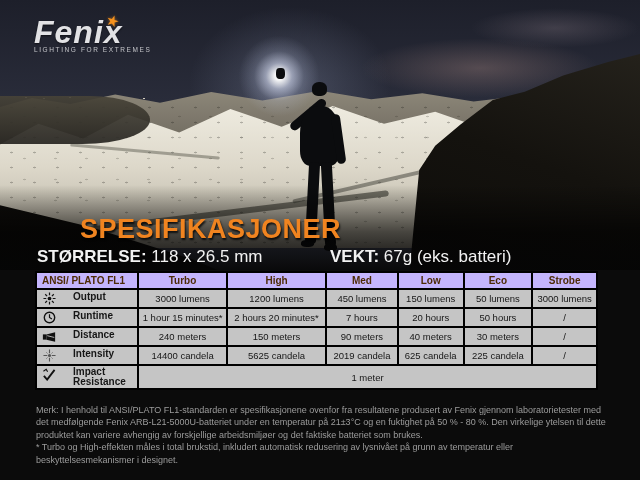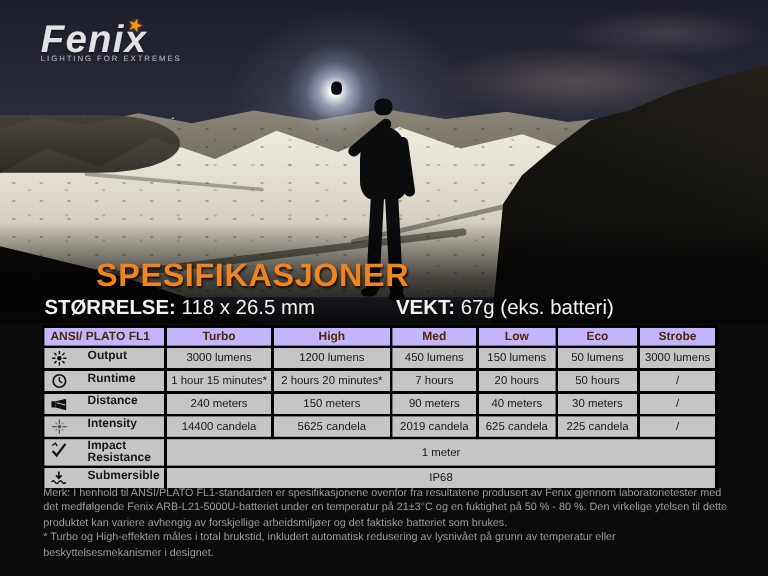--- a/index.html
+++ b/index.html
@@ -255,34 +255,20 @@
                   <path d="M1.5 3.5l3-2 1.5 2.5" fill="none" stroke="#111" stroke-width="1.2"></path>
                   <path d="M2 8.5l3.5 4L13.5 2" fill="none" stroke="#111" stroke-width="2"></path>
                 </svg>
         </span>
         <span class="txt">Impact Resistance</span>
             </div>
           </td>
       <td colspan="6">1 meter</td>
     </tr>
 
-    <tr class="r-sub">
-      <td class="lbl">
-            <div class="rowlbl">
-        <span class="ic">
-          <svg width="14" height="13" viewBox="0 0 15 14">
-                  <path d="M7.5 1v5.5M5 4.5L7.5 7 10 4.5" fill="none" stroke="#111" stroke-width="1.5"></path>
-                  <path d="M1 10.5q1.6-2.4 3.2 0t3.2 0t3.2 0t3.2 0" fill="none" stroke="#111" stroke-width="1.3"></path>
-                </svg>
-        </span>
-        <span class="txt">Submersible</span>
-            </div>
-          </td>
-      <td colspan="6">IP68</td>
-    </tr>
   </tbody>
     </table>
 
   <div class="note">
     <p>Merk: I henhold til ANSI/PLATO FL1-standarden er spesifikasjonene ovenfor fra resultatene produsert av Fenix gjennom laboratorietester med det medfølgende Fenix ARB-L21-5000U-batteriet under en temperatur på 21±3°C og en fuktighet på 50 % - 80 %. Den virkelige ytelsen til dette produktet kan variere avhengig av forskjellige arbeidsmiljøer og det faktiske batteriet som brukes.</p>
     <p>* Turbo og High-effekten måles i total brukstid, inkludert automatisk redusering av lysnivået på grunn av temperatur eller beskyttelsesmekanismer i designet.</p>
   </div>
 
 </div>
 

